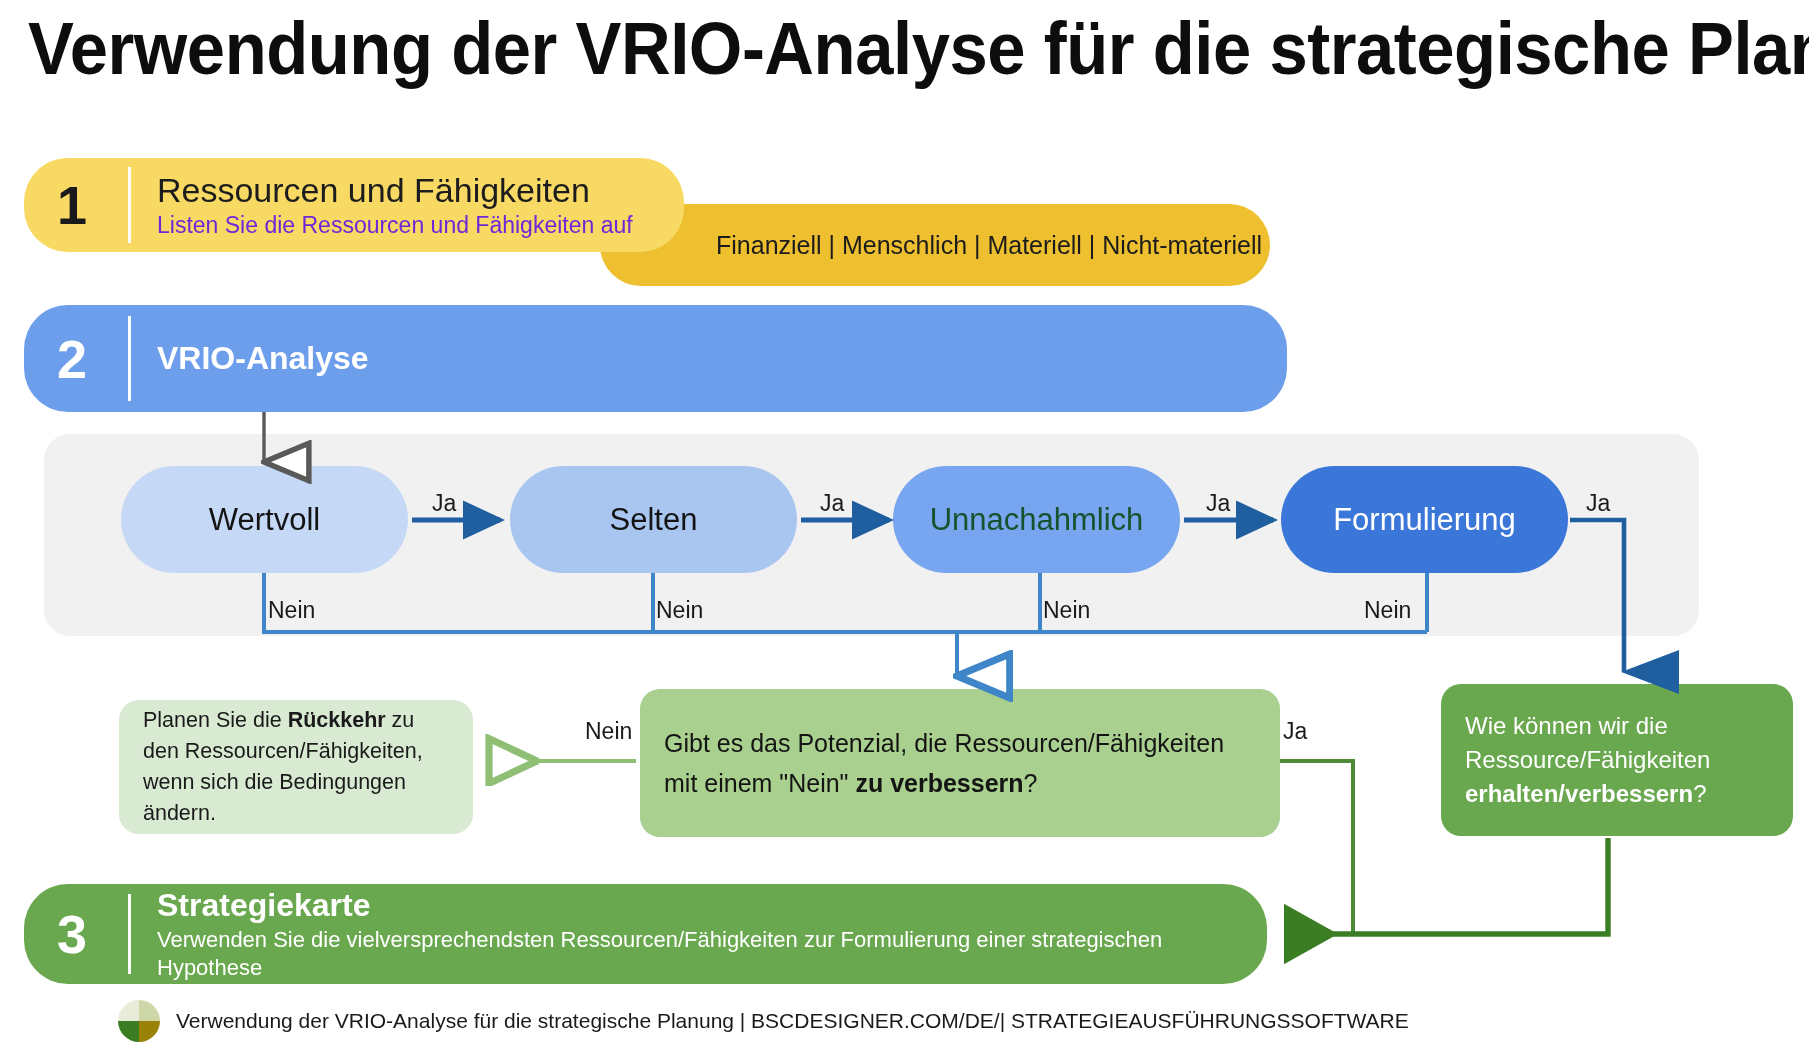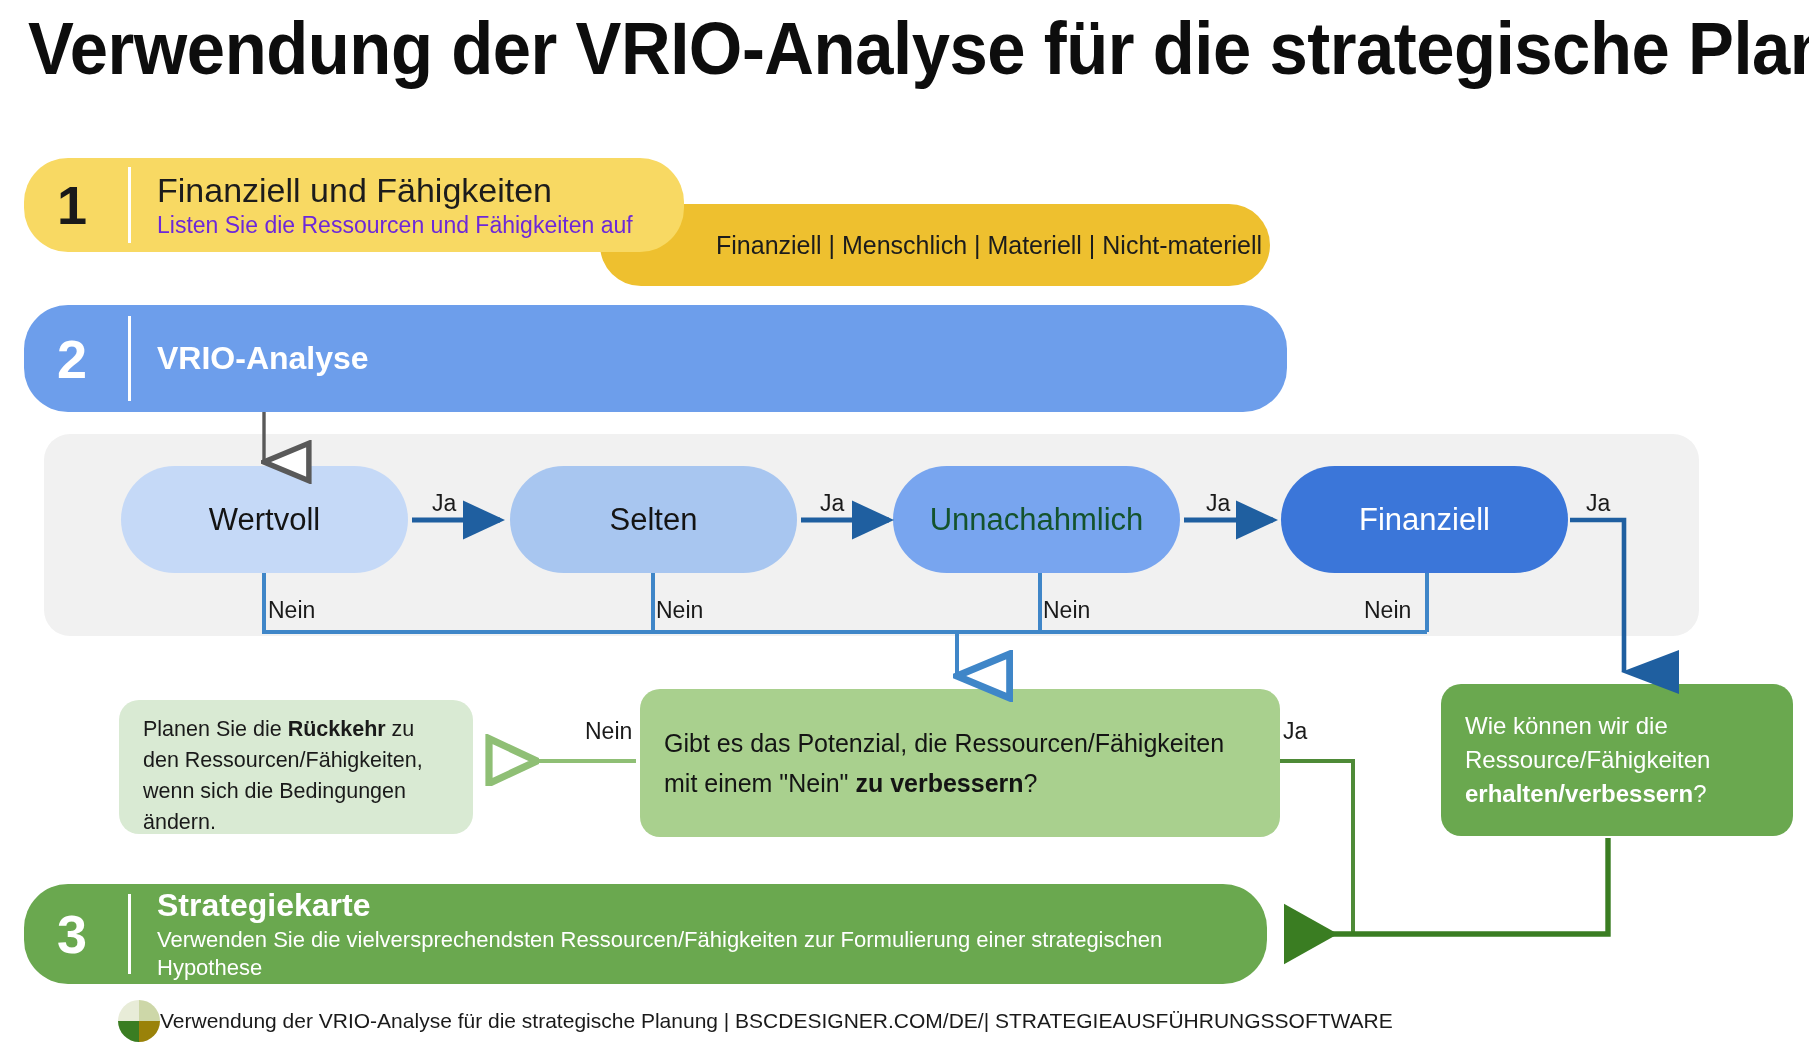--- a/index.html
+++ b/index.html
@@ -86,21 +86,21 @@
   #pill3{left:893px;top:466px;width:287px;background:#78a5ef;color:#14532d;}
   #pill4{left:1281px;top:466px;width:287px;background:#3b76d9;color:#ffffff;}
 
   
   .gbox{position:absolute;border-radius:20px;}
   .gbox .gtxt{
     position:absolute;left:24px;right:18px;top:50%;transform:translateY(-50%);
     font-size:24px;line-height:34px;
     font-family:"Liberation Sans","DejaVu Sans",sans-serif;}
   #gbox-left{left:119px;top:700px;width:354px;height:134px;background:#d9ead3;}
-  #gbox-left .gtxt{color:#1a1a1a;font-size:21.5px;line-height:31px;margin-top:9px;}
+  #gbox-left .gtxt{color:#1a1a1a;font-size:21.5px;line-height:31px;}
   #gbox-mid{left:640px;top:689px;width:640px;height:148px;background:#a9d08e;}
   #gbox-mid .gtxt{color:#141414;font-size:25px;line-height:40px;}
   #gbox-right{left:1441px;top:684px;width:352px;height:152px;background:#6aa84f;}
   #gbox-right .gtxt{color:#ffffff;font-size:24px;line-height:34px;}
 
   
   .edgelabel{
     position:absolute;font-size:23px;color:#1a1a1a;white-space:nowrap;
     font-family:"Liberation Sans","DejaVu Sans",sans-serif;}
   svg.lines{position:absolute;left:0;top:0;width:1809px;height:1062px;
@@ -108,58 +108,58 @@
 
   
   #footer{position:absolute;left:118px;top:1000px;display:flex;align-items:center;}
   #footer .logo{width:42px;height:42px;border-radius:50%;overflow:hidden;
     position:relative;flex:none;}
   #footer .logo i{position:absolute;width:50%;height:50%;display:block;}
   #footer .logo .q1{left:0;top:0;background:#e8ecd8;}
   #footer .logo .q2{left:50%;top:0;background:#cdd7a8;}
   #footer .logo .q3{left:0;top:50%;background:#3a7d22;}
   #footer .logo .q4{left:50%;top:50%;background:#9a8209;}
-  #footer .ftxt{font-size:21px;color:#1a1a1a;white-space:nowrap;
+  #footer .ftxt{margin-left:16px;font-size:21px;color:#1a1a1a;white-space:nowrap;
     font-family:"Liberation Sans Narrow","Liberation Sans",sans-serif;}
   b{font-weight:700;}
 </style>
 </head>
 <body>
 
 <div id="stage">
 
   <div class="title">Verwendung der VRIO-Analyse für die strategische Planung</div>
 
   <div id="band1b">
     <span class="chips">Finanziell | Menschlich | Materiell | Nicht-materiell</span>
   </div>
 
   <div class="band" id="band1">
     <div class="num">1</div>
     <div class="divider"></div>
     <div class="txtwrap">
-      <div class="head">Finanziell und Fähigkeiten</div>
+      <div class="head">Ressourcen und Fähigkeiten</div>
       <div class="sub">Listen Sie die Ressourcen und Fähigkeiten auf</div>
     </div>
   </div>
 
   <div class="band" id="band2">
     <div class="num">2</div>
     <div class="divider"></div>
     <div class="txtwrap">
       <div class="head">VRIO-Analyse</div>
     </div>
   </div>
 
   <div id="graypanel"></div>
 
   <div class="pill" id="pill1">Wertvoll</div>
   <div class="pill" id="pill2">Selten</div>
   <div class="pill" id="pill3">Unnachahmlich</div>
-  <div class="pill" id="pill4">Finanziell</div>
+  <div class="pill" id="pill4">Formulierung</div>
 
   <div class="edgelabel" style="left:432px;top:490px;">Ja</div>
   <div class="edgelabel" style="left:820px;top:490px;">Ja</div>
   <div class="edgelabel" style="left:1206px;top:490px;">Ja</div>
   <div class="edgelabel" style="left:1586px;top:490px;">Ja</div>
 
   <div class="edgelabel" style="left:268px;top:597px;">Nein</div>
   <div class="edgelabel" style="left:656px;top:597px;">Nein</div>
   <div class="edgelabel" style="left:1043px;top:597px;">Nein</div>
   <div class="edgelabel" style="left:1364px;top:597px;">Nein</div>

